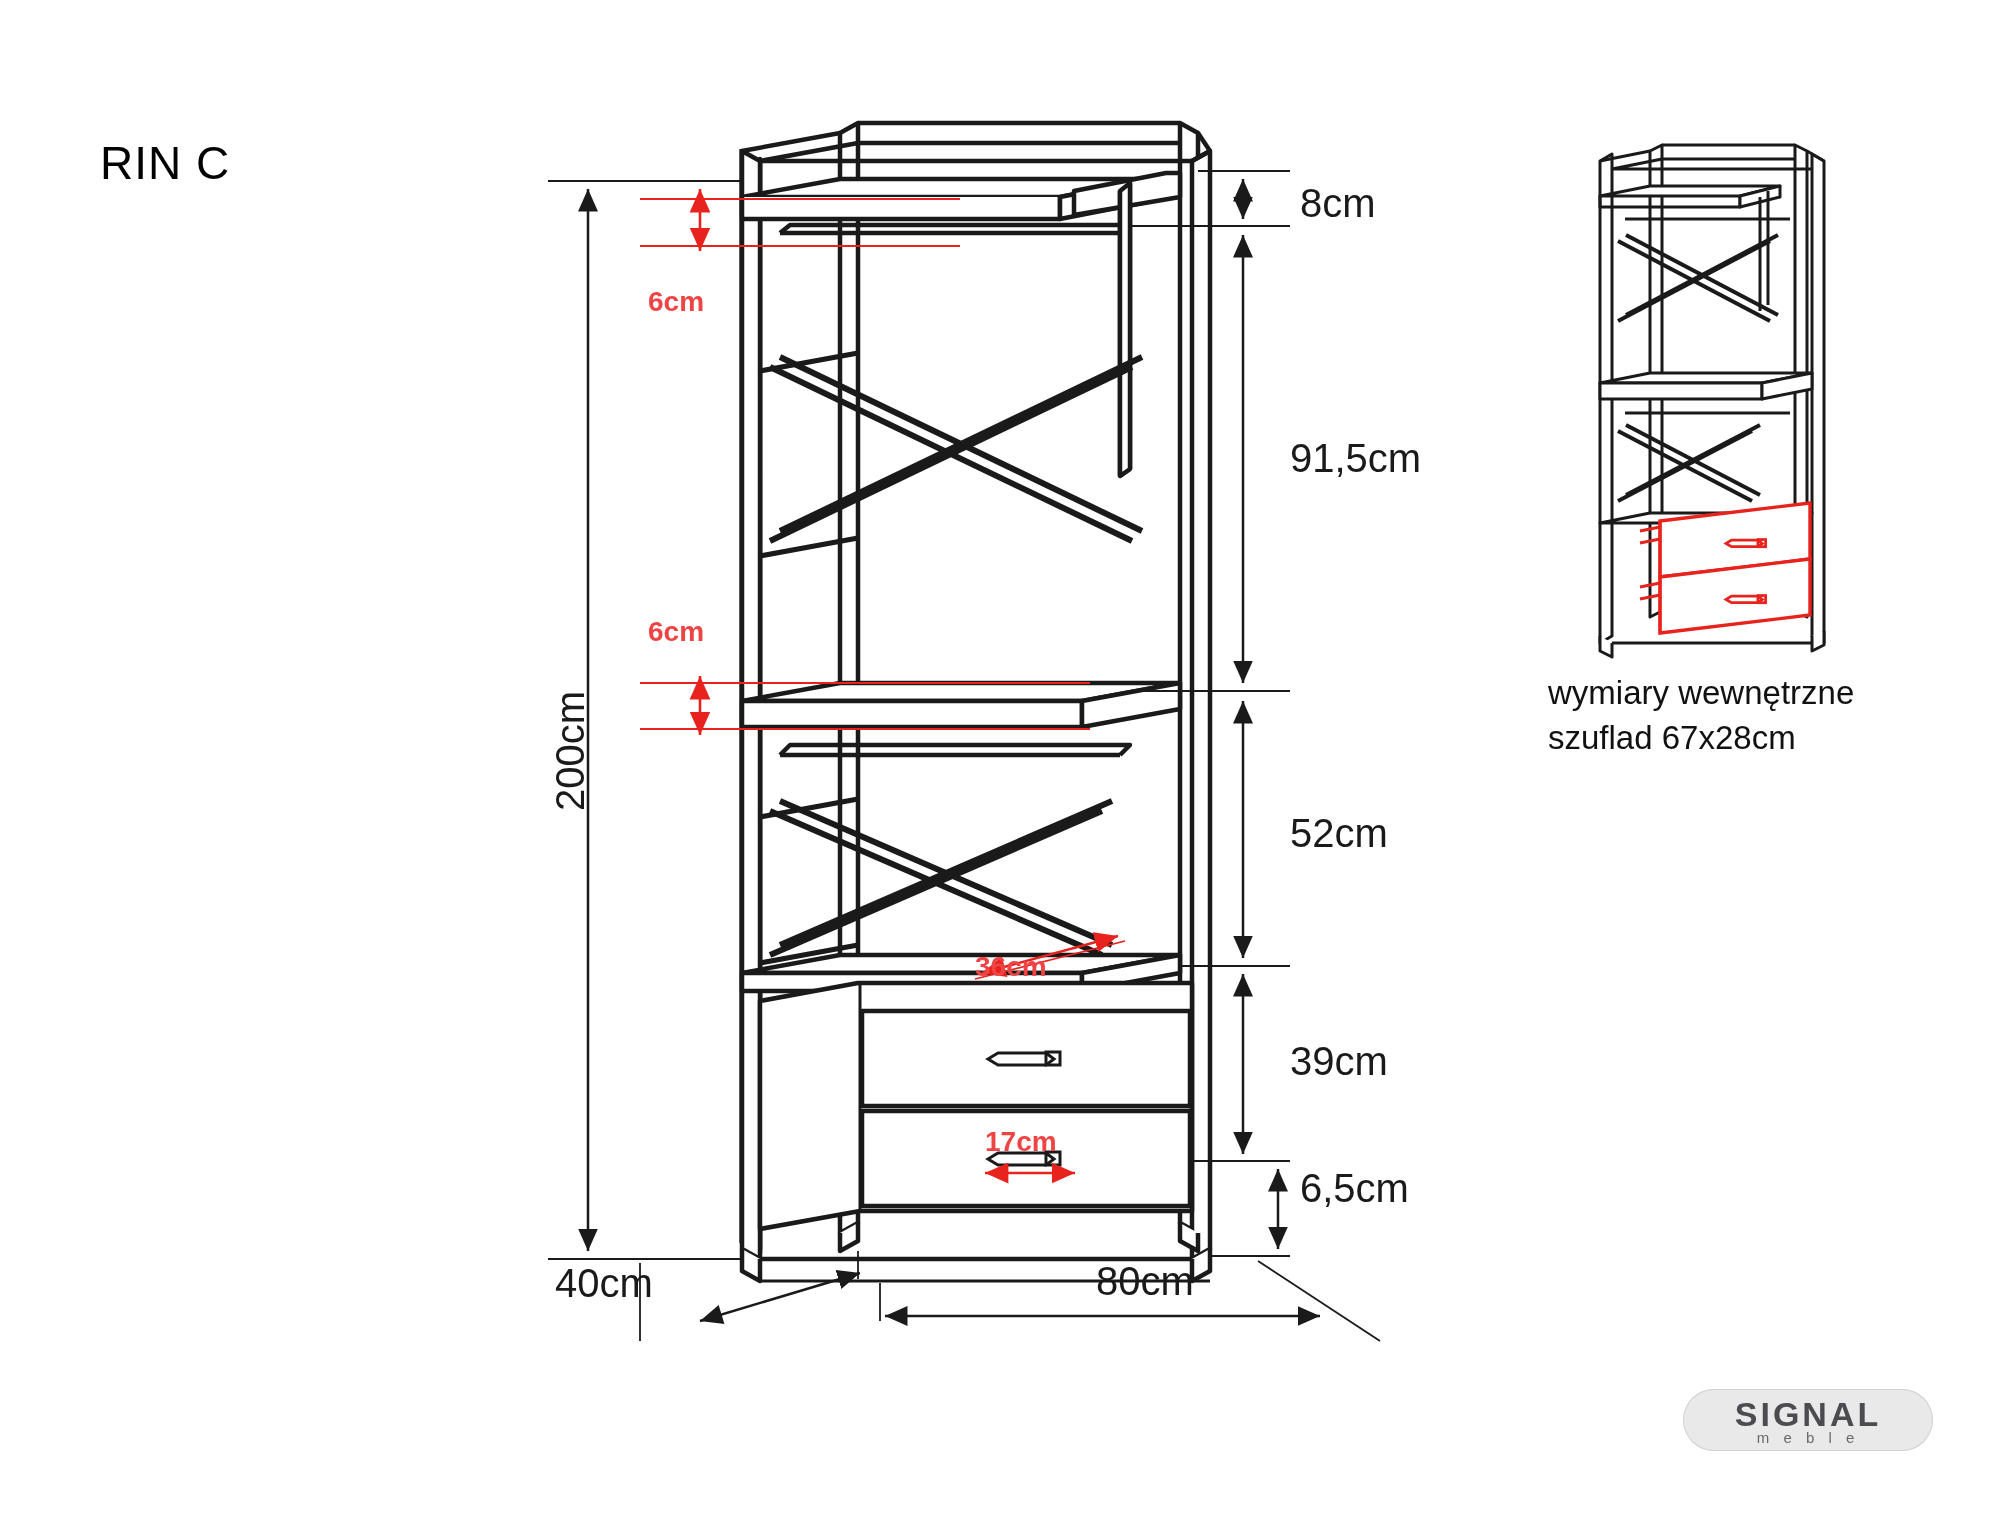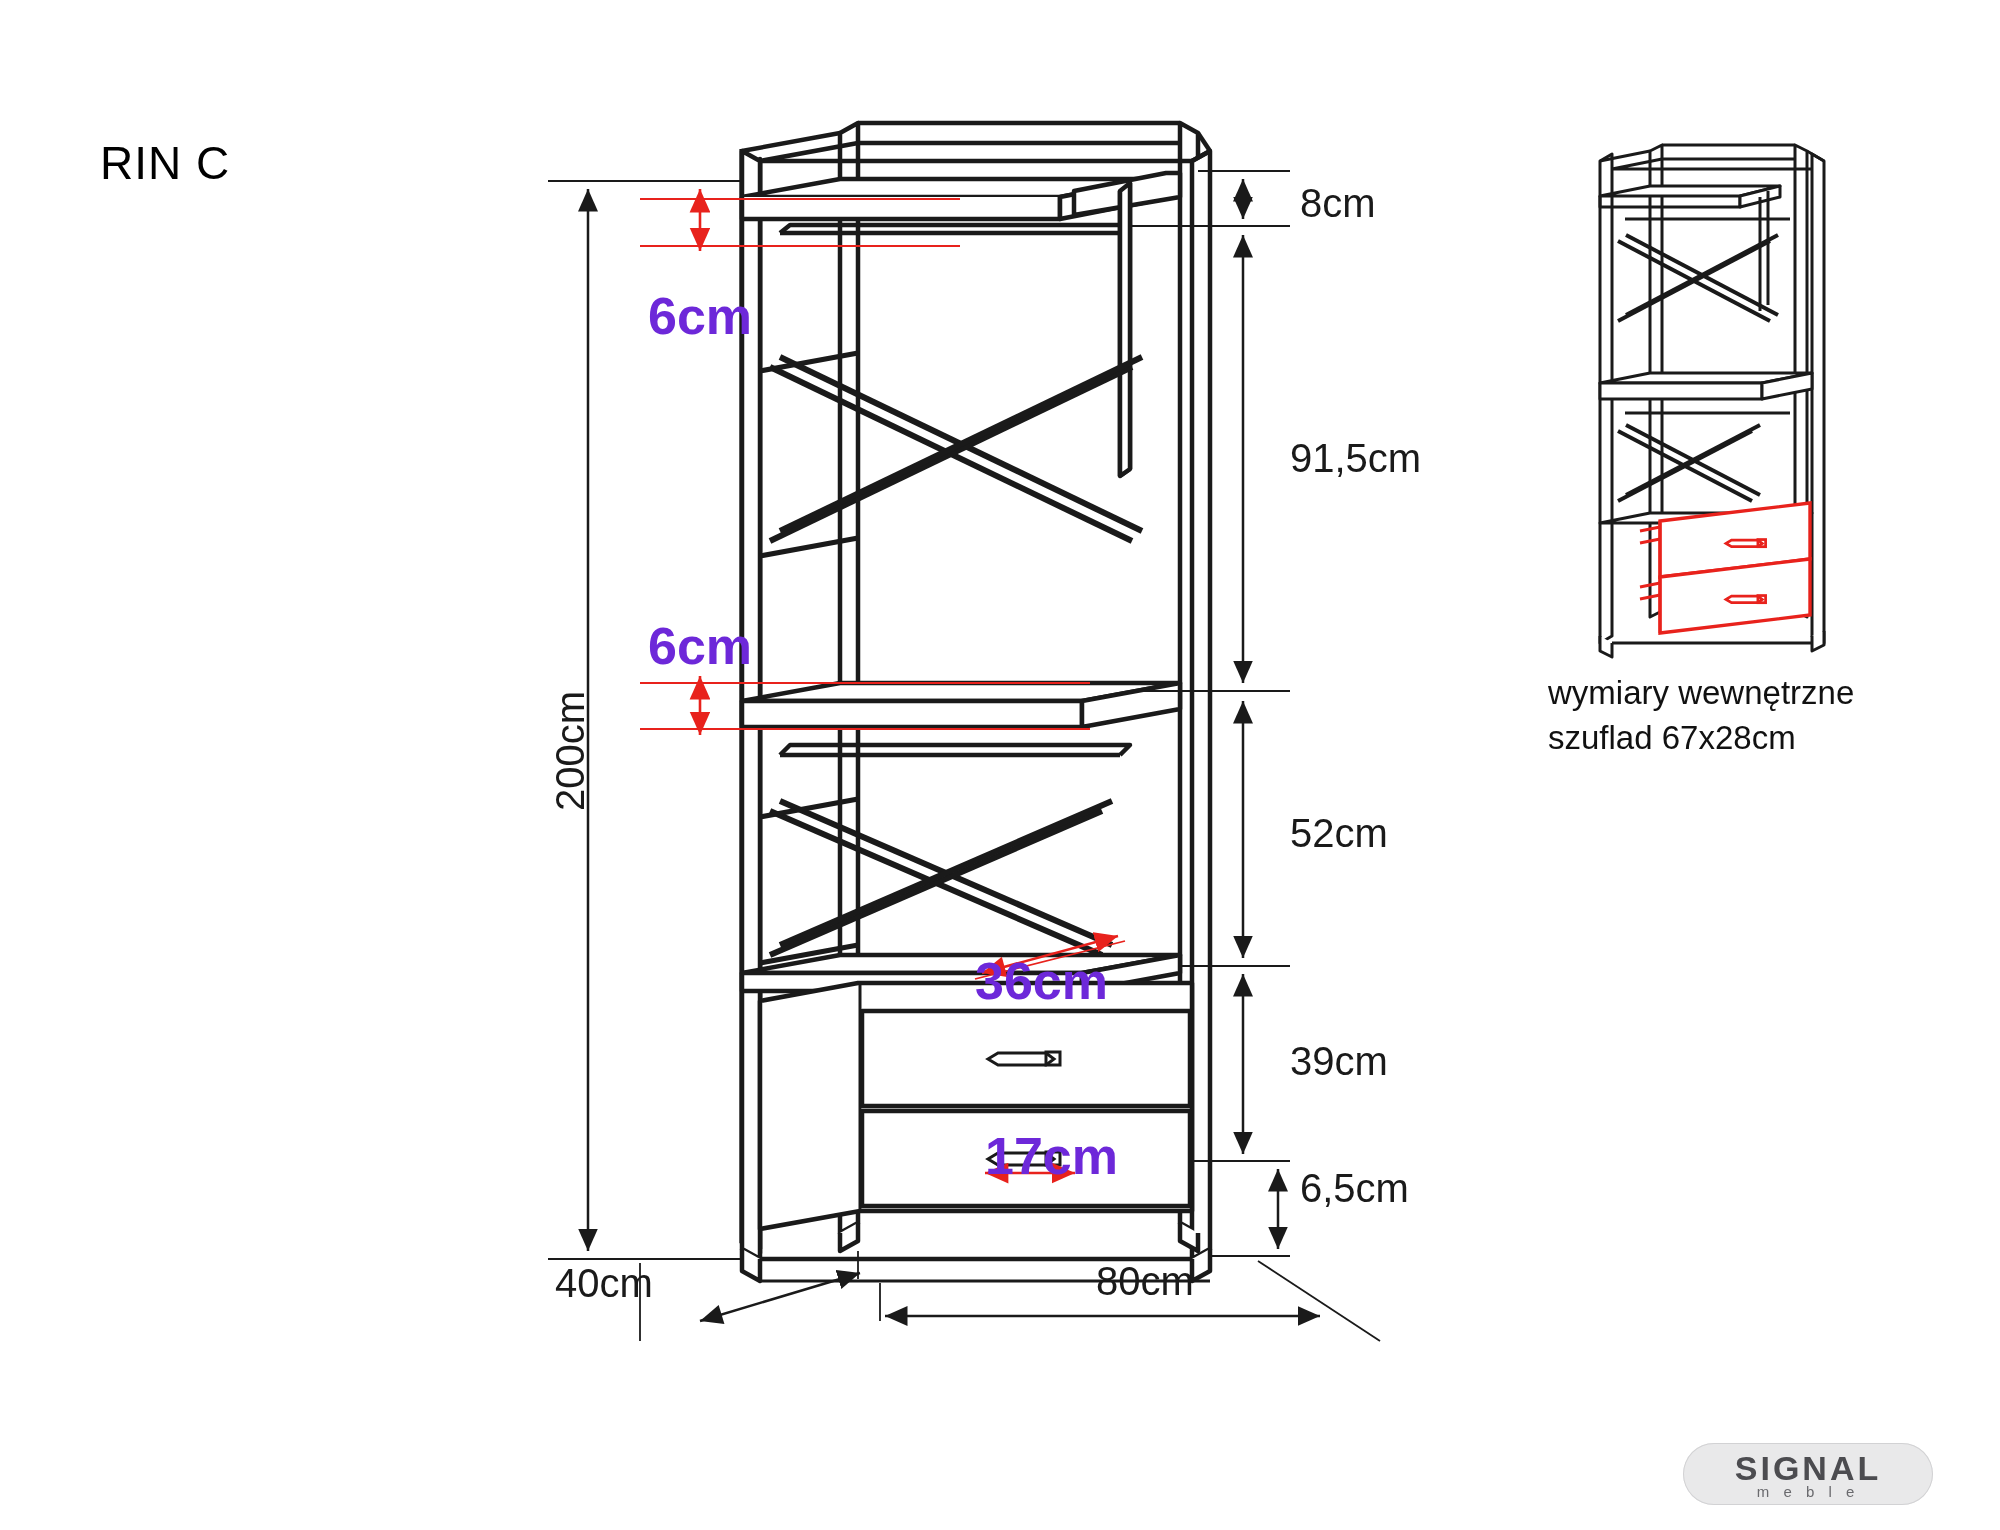--- a/index.html
+++ b/index.html
@@ -35,22 +35,22 @@
     left: 100px;
     top: 125px;
     font-size: 46px;
     letter-spacing: 1px;
   }
   .dim-black {
     font-size: 40px;
     color: #1a1a1a;
   }
   .dim-red {
-    font-size: 52px;
-    color: #6d28d9;
+    font-size: 28px;
+    color: #ef4444;
     font-weight: 700;
   }
   .rot {
     transform: rotate(-90deg);
     transform-origin: left top;
   }
   .note-drawer {
     font-size: 33px;
     color: #111111;
     text-align: left;
@@ -64,21 +64,21 @@
     left: 60px;
     top: 1385px;
     font-size: 38px;
     font-style: italic;
     color: #2b2b2b;
   }
   
   .logo {
     position: absolute;
     left: 1683px;
-    top: 1432px;
+    top: 1378px;
     width: 250px;
     height: 64px;
   }
   .logo-pill {
     position: absolute;
     left: 0; top: 0;
     width: 250px;
     height: 62px;
     border-radius: 31px;
     background: #e9e9ea;

